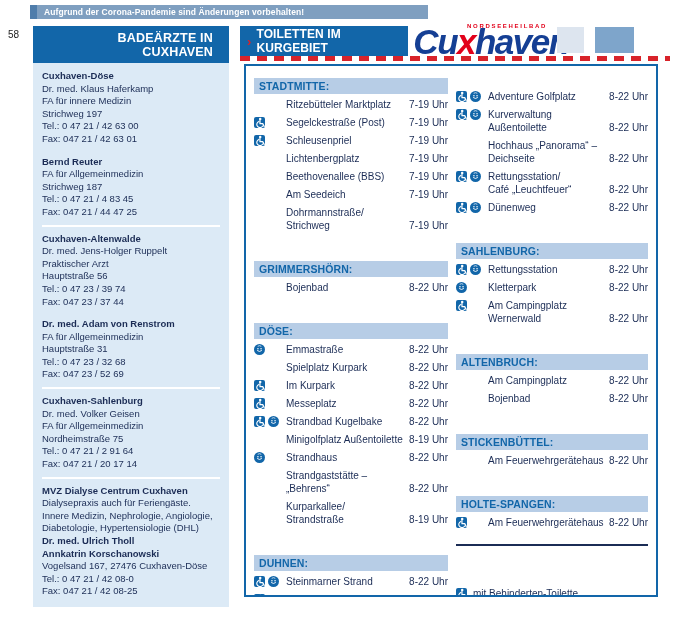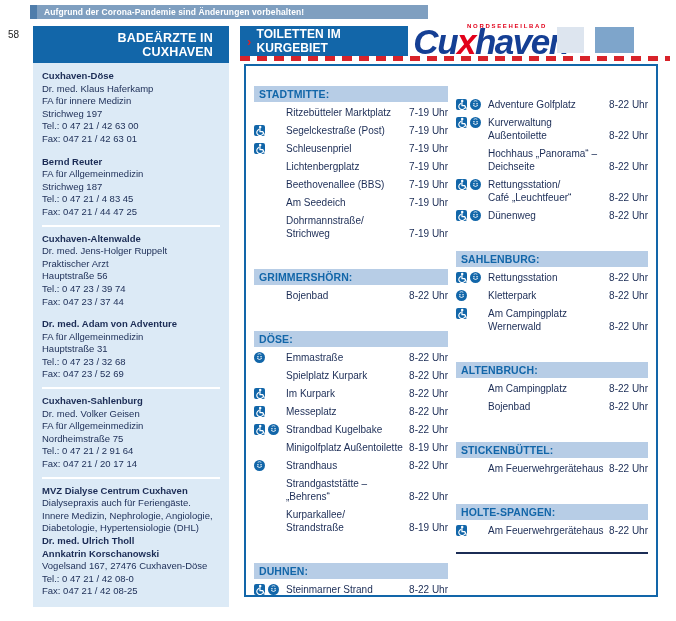--- a/index.html
+++ b/index.html
@@ -36,21 +36,21 @@
   .logo-x{color:#e2001a;}
   .deco-light{position:absolute;left:557px;top:27px;width:27px;height:26px;background:#dde5ef;}
   .deco-med{position:absolute;left:595px;top:27px;width:39px;height:26px;background:#7ea5cb;}
 
   .dashes{position:absolute;left:240px;top:56px;width:430px;height:5px;
           background:repeating-linear-gradient(90deg,#d8232a 0 10px,transparent 10px 17px);}
 
   
   .toilets-box{position:absolute;left:244px;top:64px;width:414px;height:533px;
                border:2px solid #1266a9;box-sizing:border-box;background:#fff;
-               display:flex;padding:12px 8px;overflow:hidden;}
+               display:flex;padding:4px 8px;overflow:hidden;}
   .t-col1{width:194px;flex:0 0 194px;margin-right:8px;}
   .t-col2{flex:1;display:flex;flex-direction:column;}
   .t-band{background:#b7cde6;color:#1266a9;font-weight:bold;font-size:10.5px;
           padding:2px 5px;margin-top:26px;letter-spacing:.1px;}
   .t-col1 .t-sec:first-child .t-band{margin-top:6px;}
   .t-col2 .t-sec:first-child{margin-top:14px;}
   .t-sec{padding-top:2px;}
   .t-item{display:flex;padding:1.5px 0;margin-top:2px;}
   .t-icons{flex:0 0 32px;width:32px;display:flex;gap:3px;padding-top:1px;}
   .t-icon{width:11px;height:11px;display:inline-block;flex:0 0 11px;}
@@ -99,21 +99,21 @@
         <div class="doc-group">
           <div class="doc-block">
             <div class="doc-line bold">Cuxhaven-Altenwalde</div>
             <div class="doc-line">Dr. med. Jens-Holger Ruppelt</div>
             <div class="doc-line">Praktischer Arzt</div>
             <div class="doc-line">Hauptstraße 56</div>
             <div class="doc-line">Tel.: 0 47 23 / 39 74</div>
             <div class="doc-line">Fax: 047 23 / 37 44</div>
           </div>
           <div class="doc-block">
-            <div class="doc-line bold">Dr. med. Adam von Adventure</div>
+            <div class="doc-line bold">Dr. med. Adam von Renstrom</div>
             <div class="doc-line">FA für Allgemeinmedizin</div>
             <div class="doc-line">Hauptstraße 31</div>
             <div class="doc-line">Tel.: 0 47 23 / 32 68</div>
             <div class="doc-line">Fax: 047 23 / 52 69</div>
           </div>
         </div>
         <div class="doc-group">
           <div class="doc-block">
             <div class="doc-line bold">Cuxhaven-Sahlenburg</div>
             <div class="doc-line">Dr. med. Volker Geisen</div>

